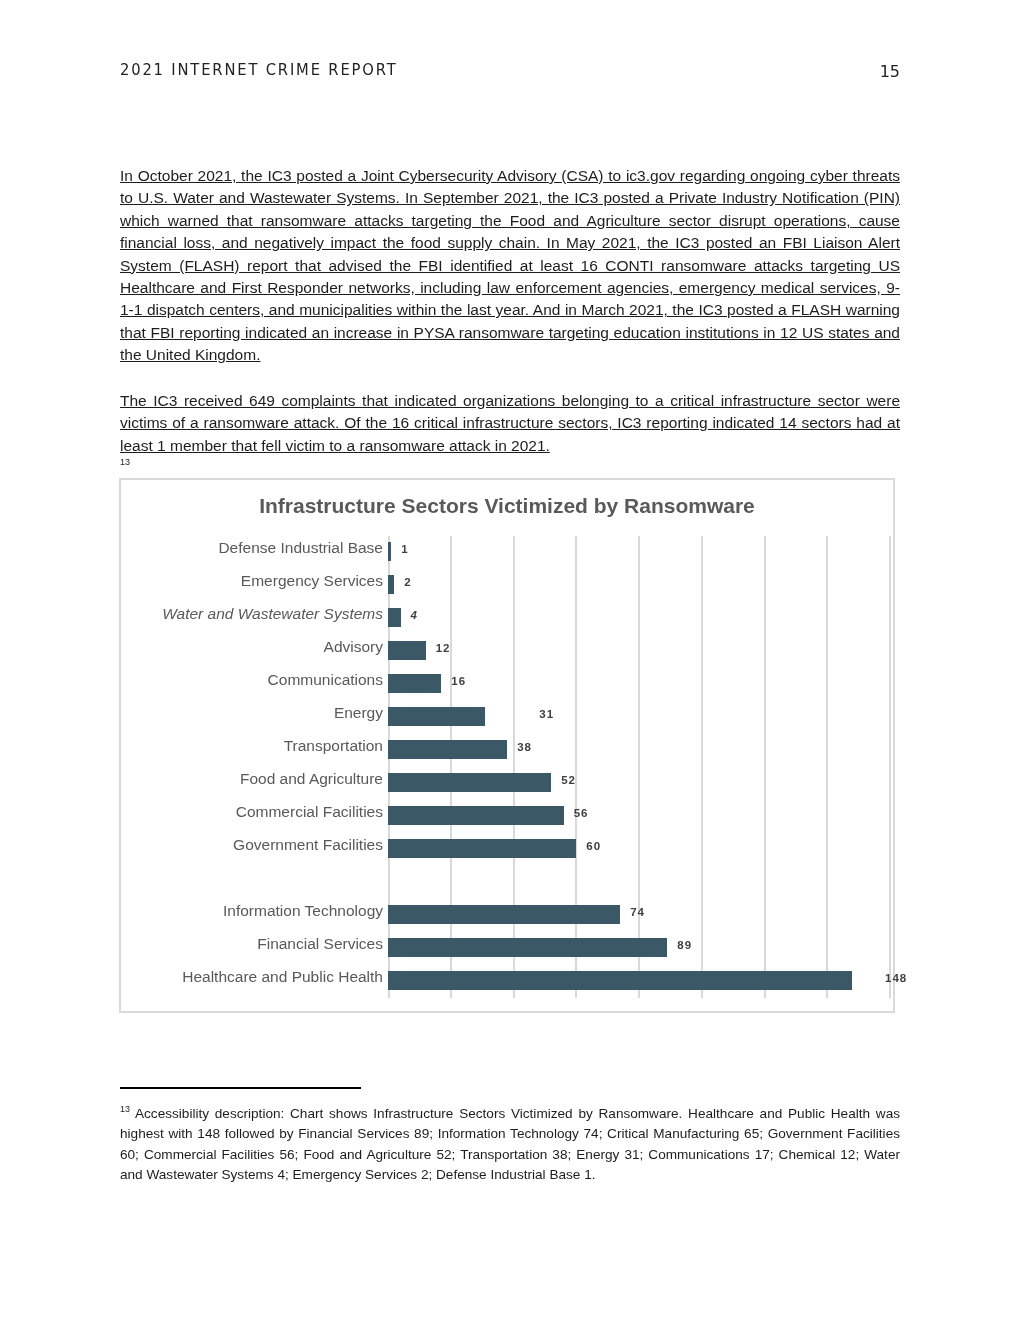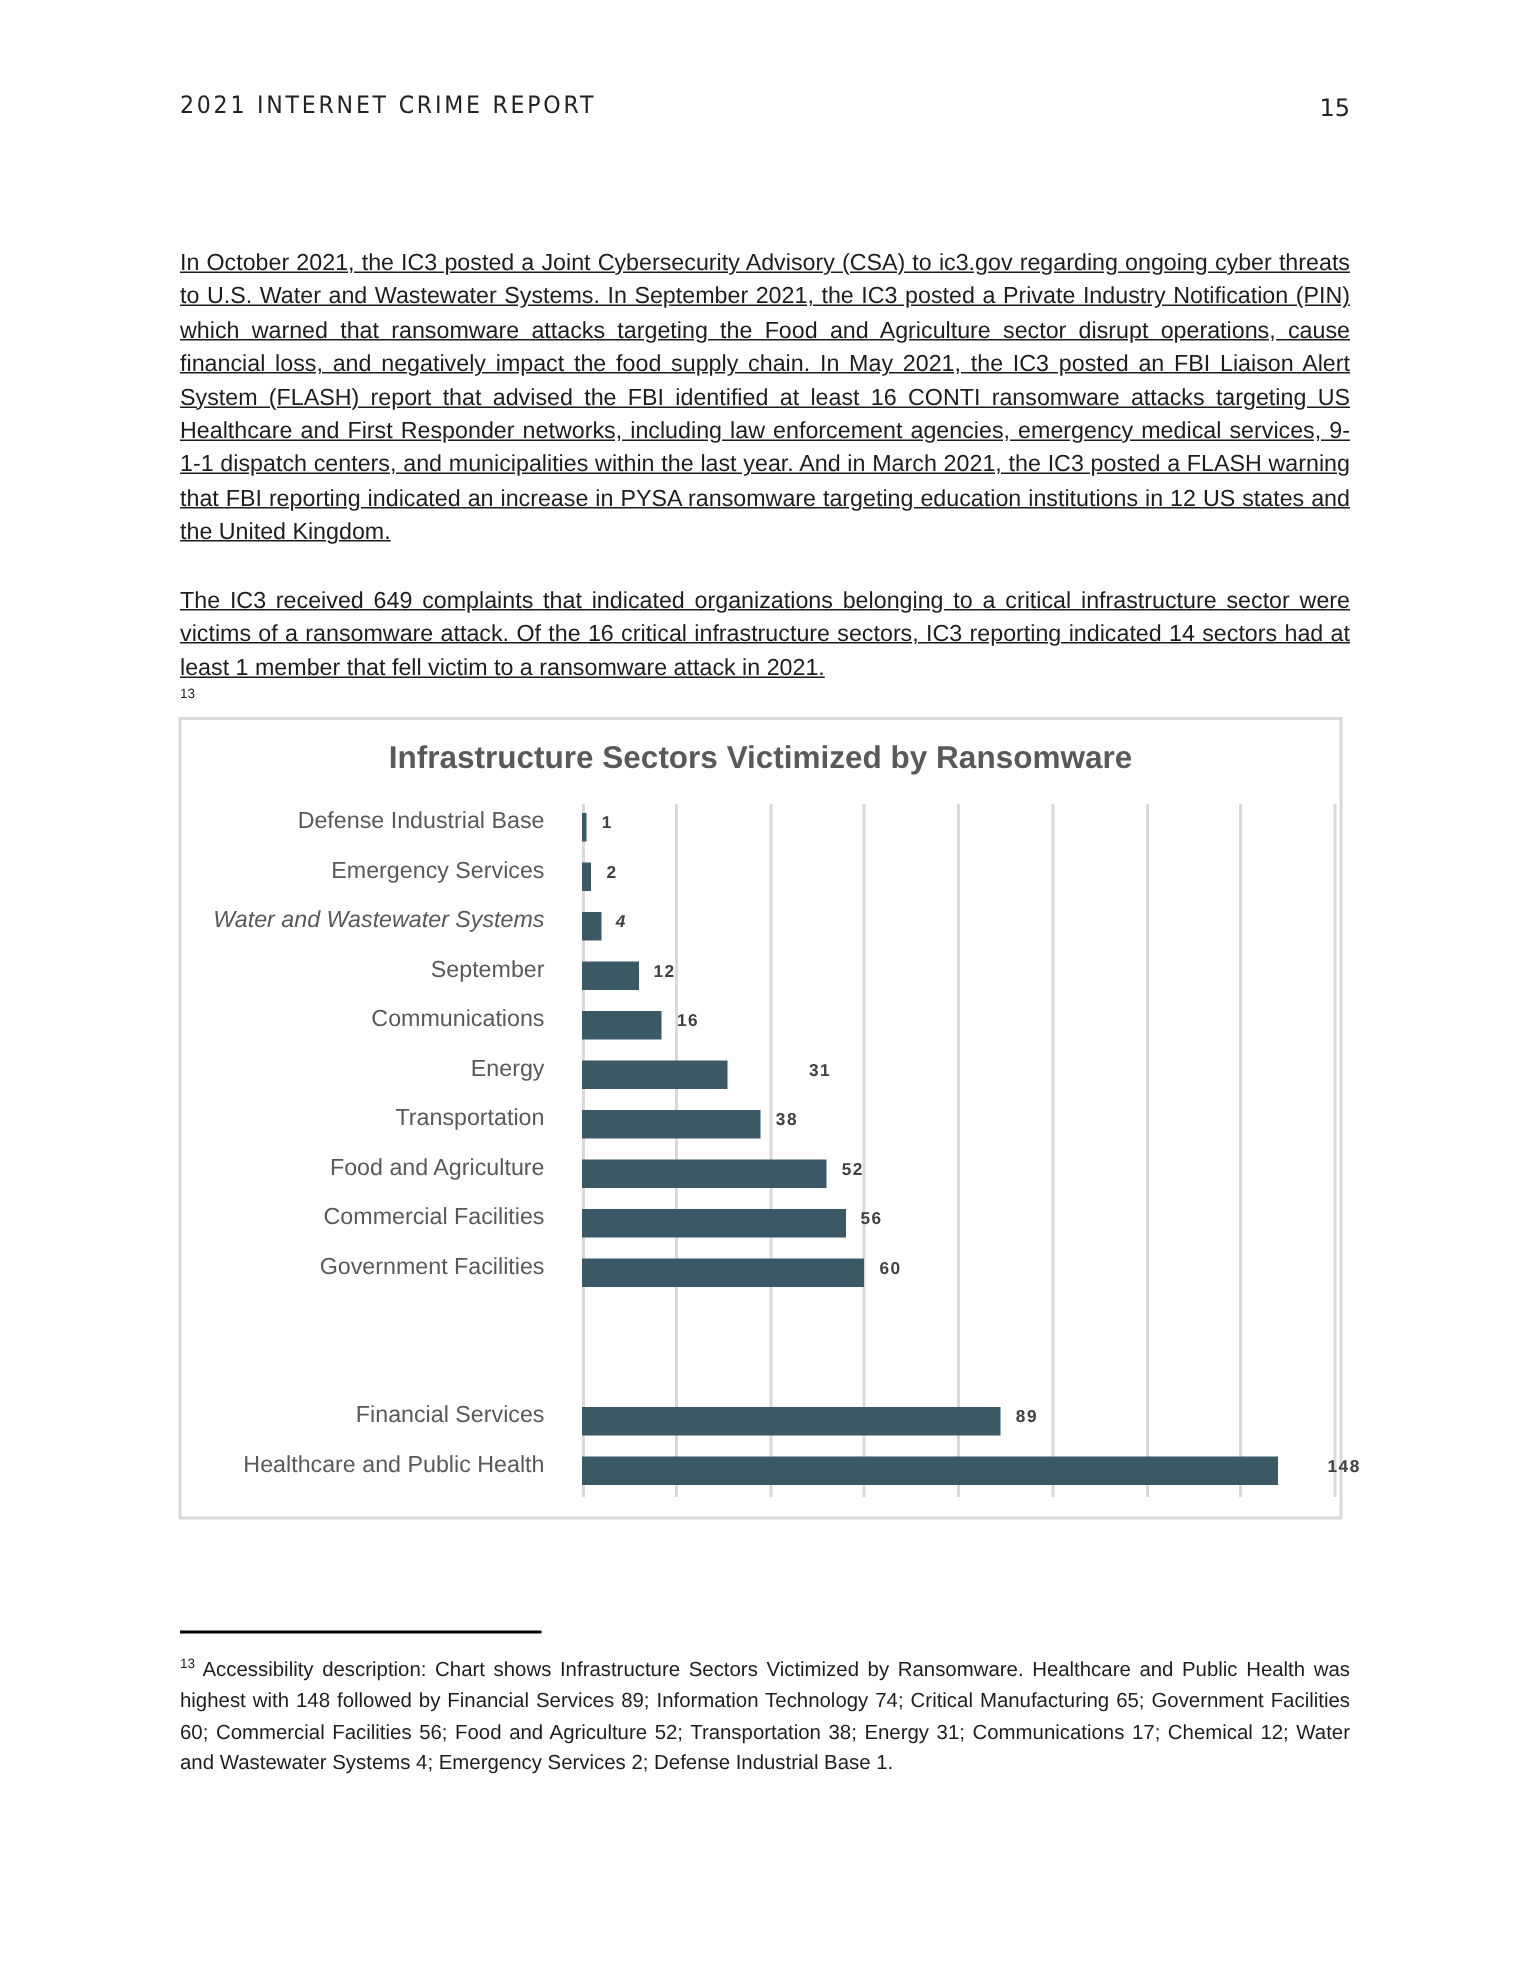--- a/index.html
+++ b/index.html
@@ -9,21 +9,21 @@
   .hdr-page { position:absolute; right:0; top:2px; font-size:16px; color:#222; font-family:"DejaVu Sans", sans-serif; }
   .para { position:absolute; left:120px; width:780px; font-size:15.5px; line-height:22.4px; text-align:justify; color:#1d1d1d;text-decoration:underline; }
   .p1 { top:165px; }
   .p2 { top:390px; }
   .fnref { position:absolute; left:120px; top:457px; font-size:9px; color:#222; }
   .chart-box { position:absolute; left:119px; top:478px; width:776px; height:535px; border:2px solid #d9d9d9; box-sizing:border-box; background:#fff; }
   .chart-title { position:absolute; left:0; right:0; top:14px; text-align:center; font-size:21px; font-weight:bold; color:#595959; }
   .plot { position:absolute; left:267px; top:56px; width:502px; height:462px; }
   .grid { position:absolute; top:0; bottom:0; width:2px; background:#d9d9d9; }
   .row { position:absolute; left:0; height:33px; width:100%; }
-  .cat { position:absolute; right:527px; top:3px; white-space:nowrap; font-size:15.5px; color:#595959; }
+  .cat { position:absolute; right:507px; top:3px; white-space:nowrap; font-size:15.5px; color:#595959; }
   .bar { position:absolute; left:0; top:6px; height:19px; background:#3a5866; }
   .val { position:absolute; top:7px; font-size:11.5px; font-weight:bold; color:#404040; letter-spacing:1px; }
   .fn-rule { position:absolute; left:120px; top:1087px; width:241px; height:2px; background:#000; }
   .footnote { position:absolute; left:120px; top:1099px; width:780px; font-size:13.6px; line-height:20.5px; text-align:justify; color:#1d1d1d; }
   .footnote sup { font-size:9px; }
 </style>
 </head>
 <body>
 
 <div class="hdr">
@@ -56,21 +56,21 @@
         <div class="cat">Emergency Services</div>
         <div class="bar" style="width: 6.275px; background: rgb(58, 88, 102);"></div>
         <div class="val" style="left: 16.275px;">2</div>
       </div>
       <div class="row" style="top: 66px; font-style: italic;">
         <div class="cat">Water and Wastewater Systems</div>
         <div class="bar" style="width: 12.55px; background: rgb(58, 88, 102);"></div>
         <div class="val" style="left: 22.55px;">4</div>
       </div>
       <div class="row" style="top: 99px;">
-        <div class="cat">September</div>
+        <div class="cat">Advisory</div>
         <div class="bar" style="width: 37.65px; background: rgb(58, 88, 102);"></div>
         <div class="val" style="left: 47.65px;">12</div>
       </div>
       <div class="row" style="top: 132px;">
         <div class="cat">Communications</div>
         <div class="bar" style="width: 53.3375px; background: rgb(58, 88, 102);"></div>
         <div class="val" style="left: 63.3375px;">16</div>
       </div>
       <div class="row" style="top: 165px;">
         <div class="cat">Energy</div>
@@ -90,20 +90,25 @@
       <div class="row" style="top: 264px;">
         <div class="cat">Commercial Facilities</div>
         <div class="bar" style="width: 175.7px; background: rgb(58, 88, 102);"></div>
         <div class="val" style="left: 185.7px;">56</div>
       </div>
       <div class="row" style="top: 297px;">
         <div class="cat">Government Facilities</div>
         <div class="bar" style="width: 188.25px; background: rgb(58, 88, 102);"></div>
         <div class="val" style="left: 198.25px;">60</div>
       </div>
+      <div class="row" style="top: 363px;">
+        <div class="cat">Information Technology</div>
+        <div class="bar" style="width: 232.175px; background: rgb(58, 88, 102);"></div>
+        <div class="val" style="left: 242.175px;">74</div>
+      </div>
       <div class="row" style="top: 396px;">
         <div class="cat">Financial Services</div>
         <div class="bar" style="width: 279.238px; background: rgb(58, 88, 102);"></div>
         <div class="val" style="left: 289.238px;">89</div>
       </div>
       <div class="row" style="top: 429px;">
         <div class="cat">Healthcare and Public Health</div>
         <div class="bar" style="width: 464.35px; background: rgb(58, 88, 102);"></div>
         <div class="val" style="left: 497px;">148</div>
       </div>

